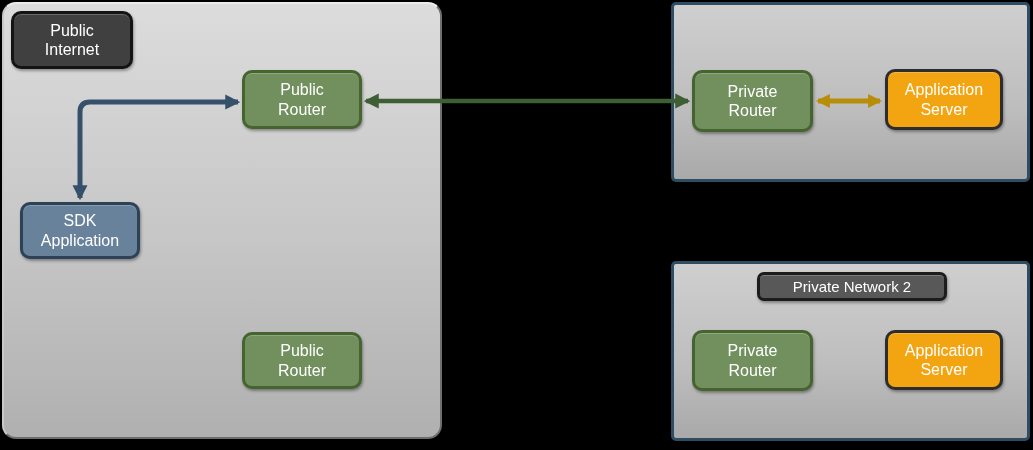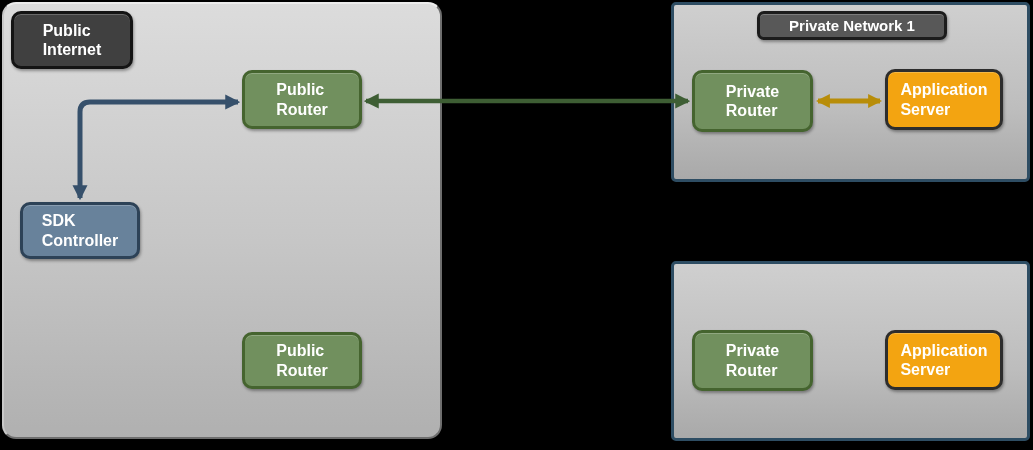--- a/index.html
+++ b/index.html
@@ -30,22 +30,23 @@
     border-radius: 5px;
   }
   #private-network-1 { left: 671px; top: 2px; }
   #private-network-2 { left: 671px; top: 261px; }
 
   .node {
     position: absolute;
     display: flex;
     align-items: center;
     justify-content: center;
+    text-align: center;
     color: #ffffff;
-    font-weight: bold;
+    font-weight: normal;
     font-size: 16px;
     line-height: 1.2;
     white-space: pre-line;
     border: 3px solid;
     border-radius: 10px;
     box-shadow: inset 0 1px 0 rgba(255,255,255,.22), 1px 2px 3px rgba(0,0,0,.35);
   }
 
   .node--dark  { background: var(--dark-fill, #404040);  border-color: var(--dark-border, #141414); }
   .node--green { background: var(--green-fill, #71905e); border-color: var(--green-border, #45642f); }
@@ -74,38 +75,38 @@
 <div class="canvas">
 
   <div class="panel panel-left">
     <div class="node node--dark" style="left:7px; top:7px; width:122px; height:58px;">Public
 Internet</div>
 
     <div class="node node--green" style="left:238px; top:66px; width:120px; height:59px;">Public
 Router</div>
 
     <div class="node node--slate" style="left:16px; top:198px; width:120px; height:57px;">SDK
-Controller</div>
+Application</div>
 
 
     <div class="node node--green" style="left:238px; top:328px; width:120px; height:57px;">Public
 Router</div>
   </div>
 
   <div class="panel panel-private" id="private-network-1">
-    <div class="node node--dark title-pill" style="left:83px; top:6px; width:190px; height:29px;">Private Network 1</div>
 
     <div class="node node--green" style="left:18px; top:65px; width:121px; height:62px;">Private
 Router</div>
 
     <div class="node node--orange" style="left:211px; top:64px; width:118px; height:61px;">Application
 Server</div>
   </div>
 
   <div class="panel panel-private" id="private-network-2">
+    <div class="node node--dark title-pill" style="left:83px; top:8px; width:190px; height:29px;">Private Network 2</div>
 
     <div class="node node--green" style="left:18px; top:66px; width:121px; height:61px;">Private
 Router</div>
 
     <div class="node node--orange" style="left:211px; top:66px; width:118px; height:60px;">Application
 Server</div>
   </div>
 
   <svg class="arrow-layer" viewBox="0 0 1033 450">
     <defs>

